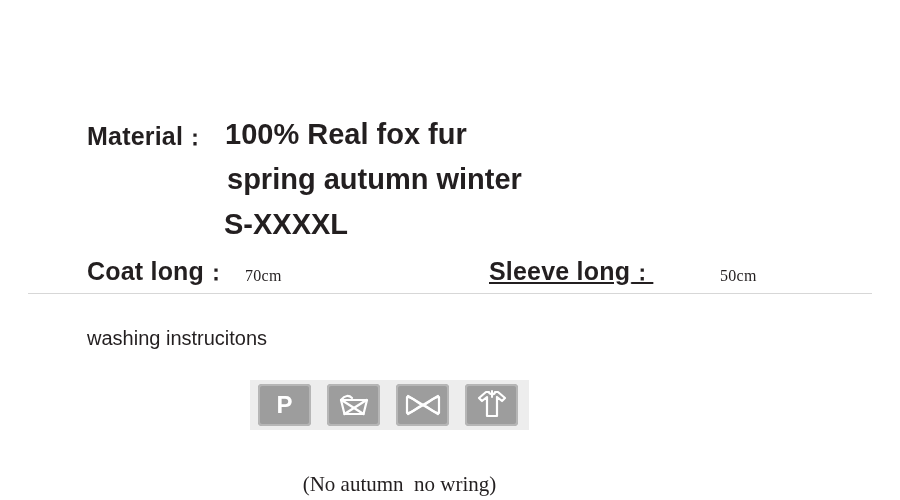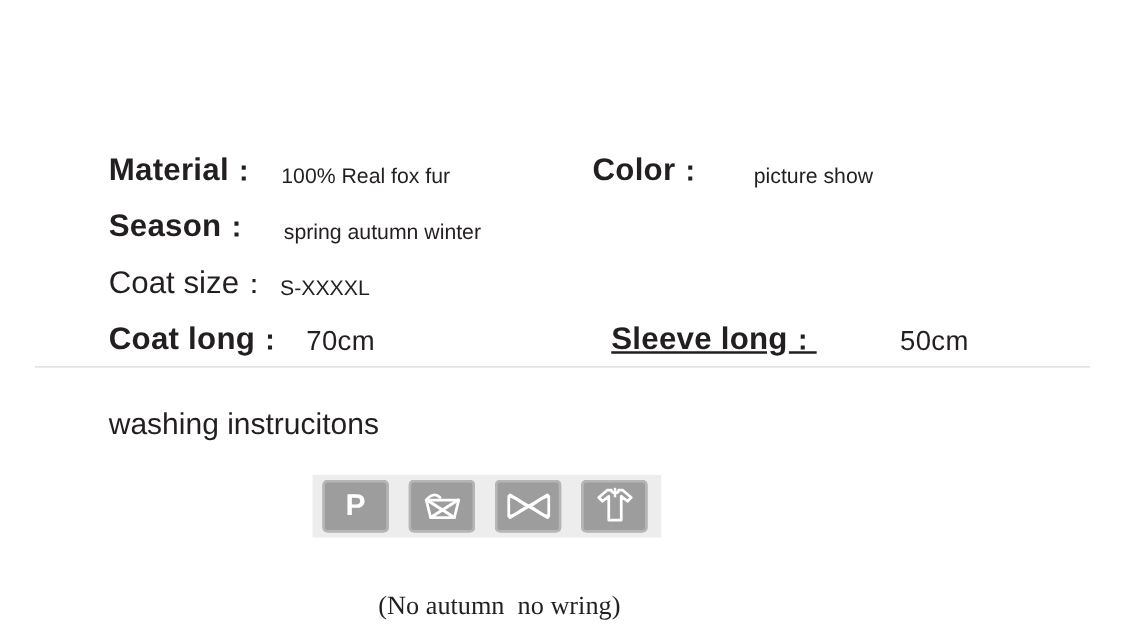--- a/index.html
+++ b/index.html
@@ -51,27 +51,27 @@
   .label-reg {
     font-weight: normal;
     font-size: 25px;
   }
   .colon {
     font-weight: inherit;
     font-size: 22px;
     padding: 0 1px;
   }
   .value-sans {
+    font-weight: bold;
+    font-size: 29px;
+  }
+  .value-mono {
+    font-family: Liberation Serif, serif;
     font-weight: normal;
-    font-size: 17px;
-  }
-  .value-mono {
-    font-family: Liberation Sans, sans-serif;
-    font-weight: normal;
-    font-size: 22px;
+    font-size: 16px;
     letter-spacing: 0.3px;
   }
 
   
   .r1-label   { left: 87px;  }
   .r1-value   { left: 225px; }
   .r1b-label  { left: 474px; }
   .r1b-value  { left: 603px; }
   
   .r2-label   { left: 87px;  }
@@ -93,21 +93,21 @@
     width: 844px;
     height: 1px;
     background: #d7d7d7;
   }
 
   
   .wash-title {
     position: absolute;
     left: 87px;
     top: 326px;
-    font-size: 24px;
+    font-size: 20px;
     font-weight: normal;
     color: #231f20;
     line-height: 1.2;
     white-space: nowrap;
   }
 
   .care-panel {
     position: absolute;
     left: 250px;
     top: 380px;
@@ -162,31 +162,27 @@
 </head>
 <body>
 
 <div class="page">
 
   <div class="spec-block">
 
     <div class="spec-row">
       <span class="cell label-bold r1-label"><span>Material</span><span class="colon">：</span></span>
       <span class="cell value-sans r1-value">100%  Real fox fur</span>
-      <span class="cell label-bold r1b-label"><span>Color</span><span class="colon">：</span></span>
-      <span class="cell value-sans r1b-value">picture show</span>
-    </div>
-
-    <div class="spec-row">
-      <span class="cell label-bold r2-label"><span>Season</span><span class="colon">：</span></span>
+    </div>
+
+    <div class="spec-row">
       <span class="cell value-sans r2-value">spring autumn winter</span>
     </div>
 
     <div class="spec-row">
-      <span class="cell label-reg r3-label"><span>Coat size</span><span class="colon">：</span></span>
       <span class="cell value-sans r3-value">S-XXXXL</span>
     </div>
 
     <div class="spec-row">
       <span class="cell label-bold r4-label"><span>Coat long</span><span class="colon">：</span></span>
       <span class="cell value-mono r4-value">70cm</span>
       <span class="cell label-bold r4b-label"><span>Sleeve long</span><span class="colon">：</span></span>
       <span class="cell value-mono r4b-value">50cm</span>
     </div>
   </div>

